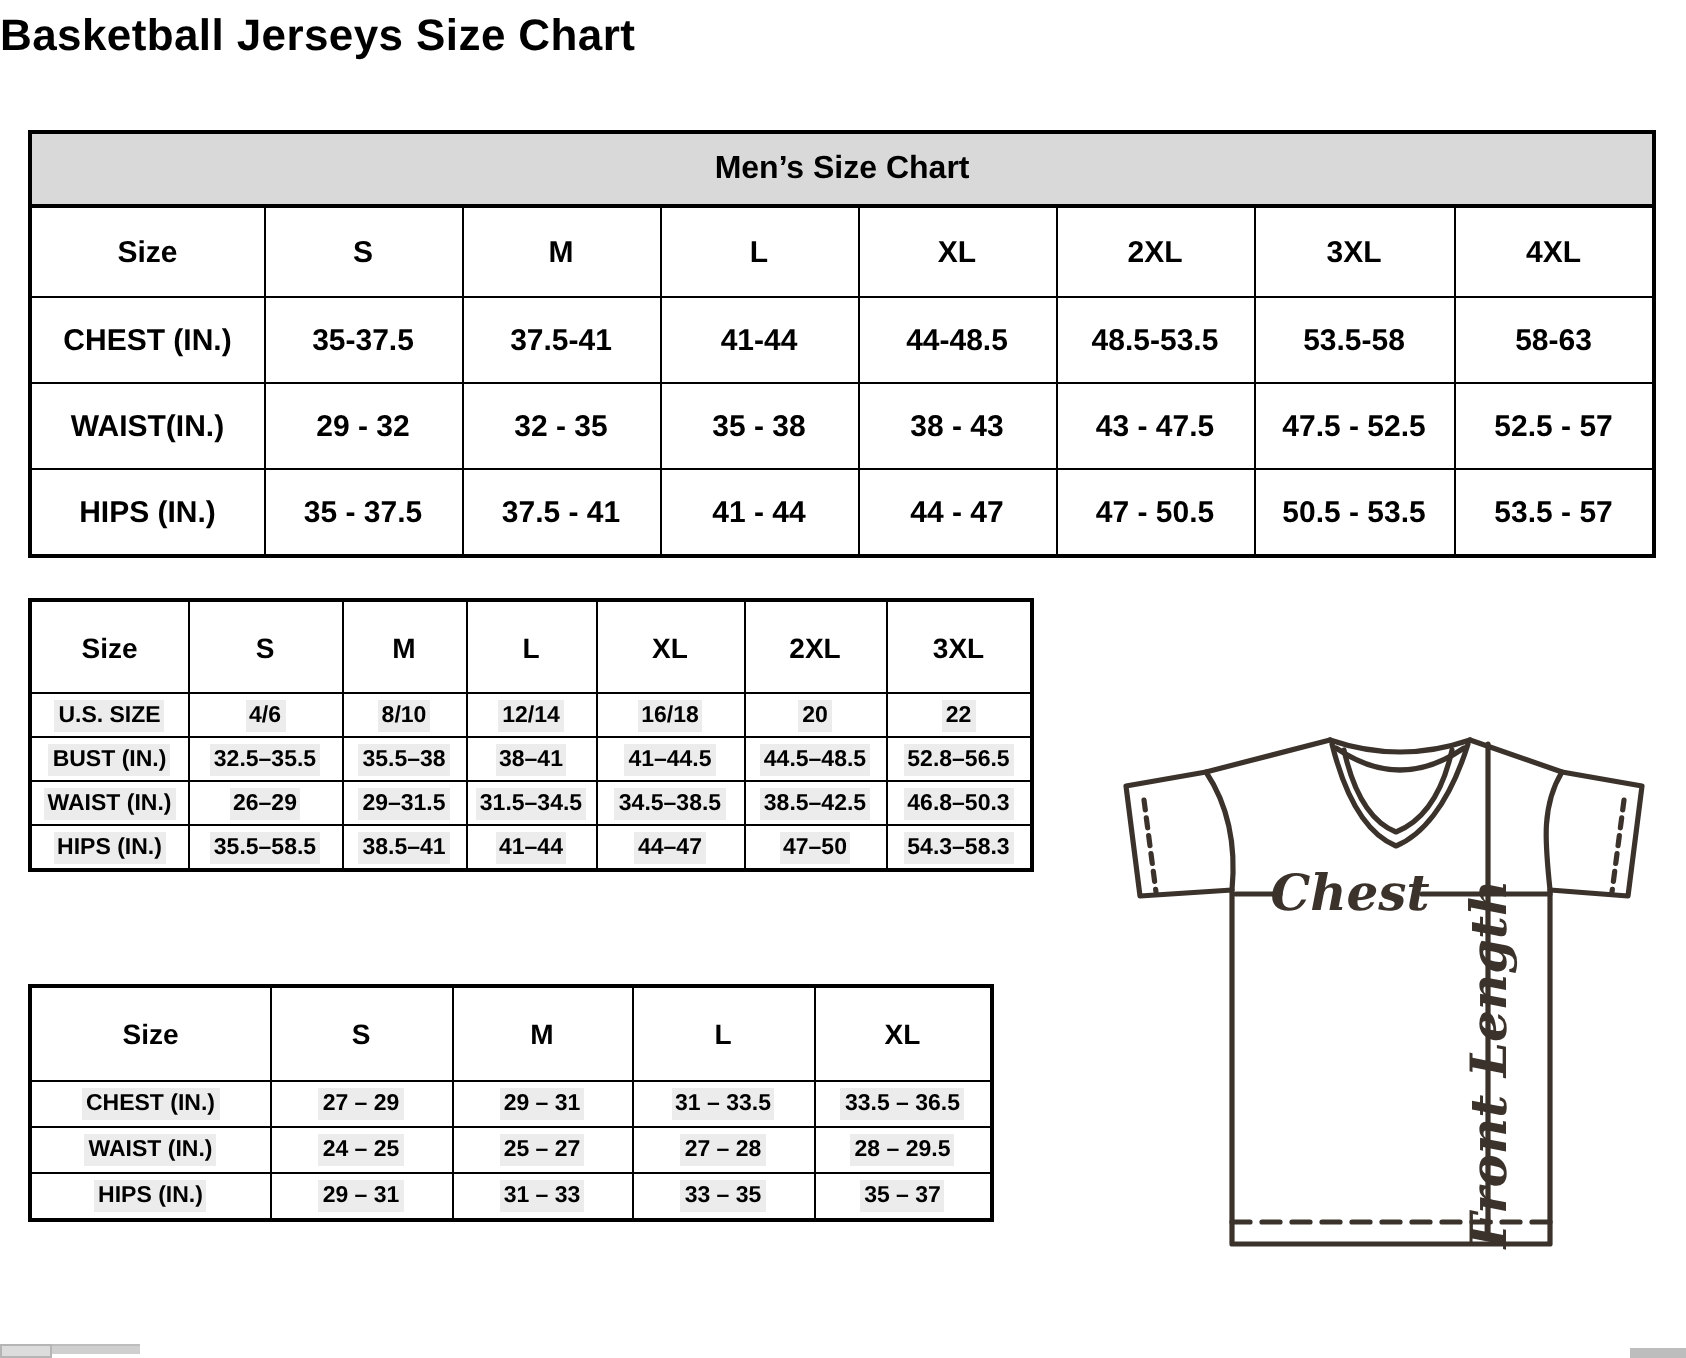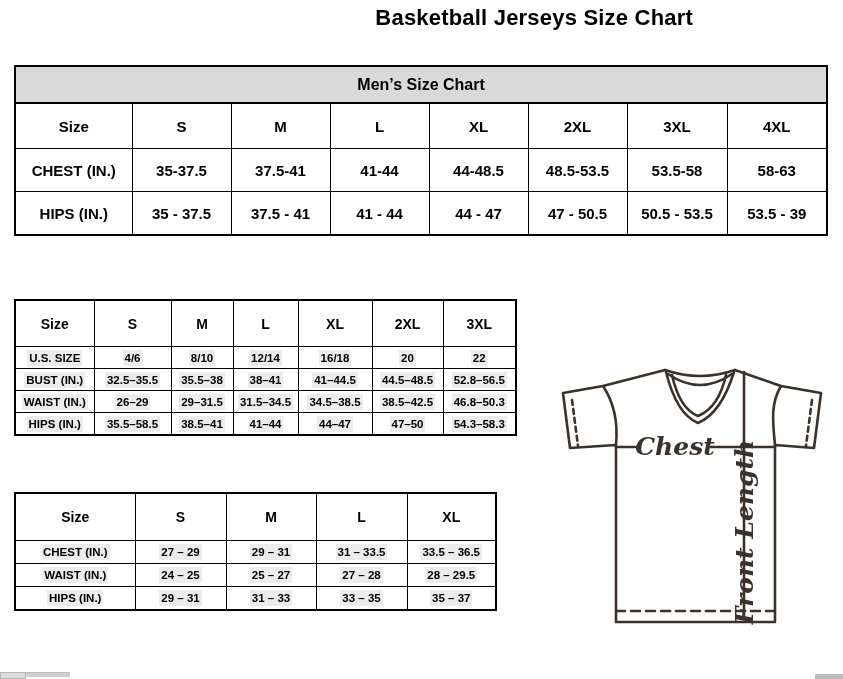--- a/index.html
+++ b/index.html
@@ -1,21 +1,21 @@
 <!DOCTYPE html>
 <html><head>
 <meta charset="utf-8">
 <style>
   html,body{margin:0;padding:0;}
   body{
     position:relative;width:843px;height:679px;background:#ffffff;overflow:hidden;
     font-family:"Liberation Sans", sans-serif;color:#000;
   }
   .page-title{
-    position:absolute;top:5px;left:0;width:693px;text-align:right;
+    position:absolute;top:5px;left:0;width:693px;text-align:left;
     font-size:22px;font-weight:bold;letter-spacing:0.2px;
   }
   table{border-collapse:collapse;table-layout:fixed;position:absolute;background:#fff;}
   table, th, td{border:1px solid #000;}
   table{border-width:2px;}
   th,td{text-align:center;vertical-align:middle;padding:0 2px;overflow:hidden;white-space:nowrap;}
   .band{background:#d9d9d9;font-weight:bold;border-bottom:2px solid #000;}
   
   #mens-table{left:14px;top:65px;width:814px;}
   #mens-table .band{height:35px;font-size:16px;}
@@ -77,28 +77,38 @@
     <td>CHEST (IN.)</td>
     <td>35-37.5</td>
     <td>37.5-41</td>
     <td>41-44</td>
     <td>44-48.5</td>
     <td>48.5-53.5</td>
     <td>53.5-58</td>
     <td>58-63</td>
   </tr>
   <tr class="data">
+    <td>WAIST(IN.)</td>
+    <td>29 - 32</td>
+    <td>32 - 35</td>
+    <td>35 - 38</td>
+    <td>38 - 43</td>
+    <td>43 - 47.5</td>
+    <td>47.5 - 52.5</td>
+    <td>52.5 - 57</td>
+  </tr>
+  <tr class="data">
     <td>HIPS (IN.)</td>
     <td>35 - 37.5</td>
     <td>37.5 - 41</td>
     <td>41 - 44</td>
     <td>44 - 47</td>
     <td>47 - 50.5</td>
     <td>50.5 - 53.5</td>
-    <td>53.5 - 39</td>
+    <td>53.5 - 57</td>
   </tr>
 </tbody>
   </table>
 
 <table id="womens-table">
   <colgroup>
     <col style="width:79px">
       <col style="width:77px">
       <col style="width:62px">
       <col style="width:65px">

